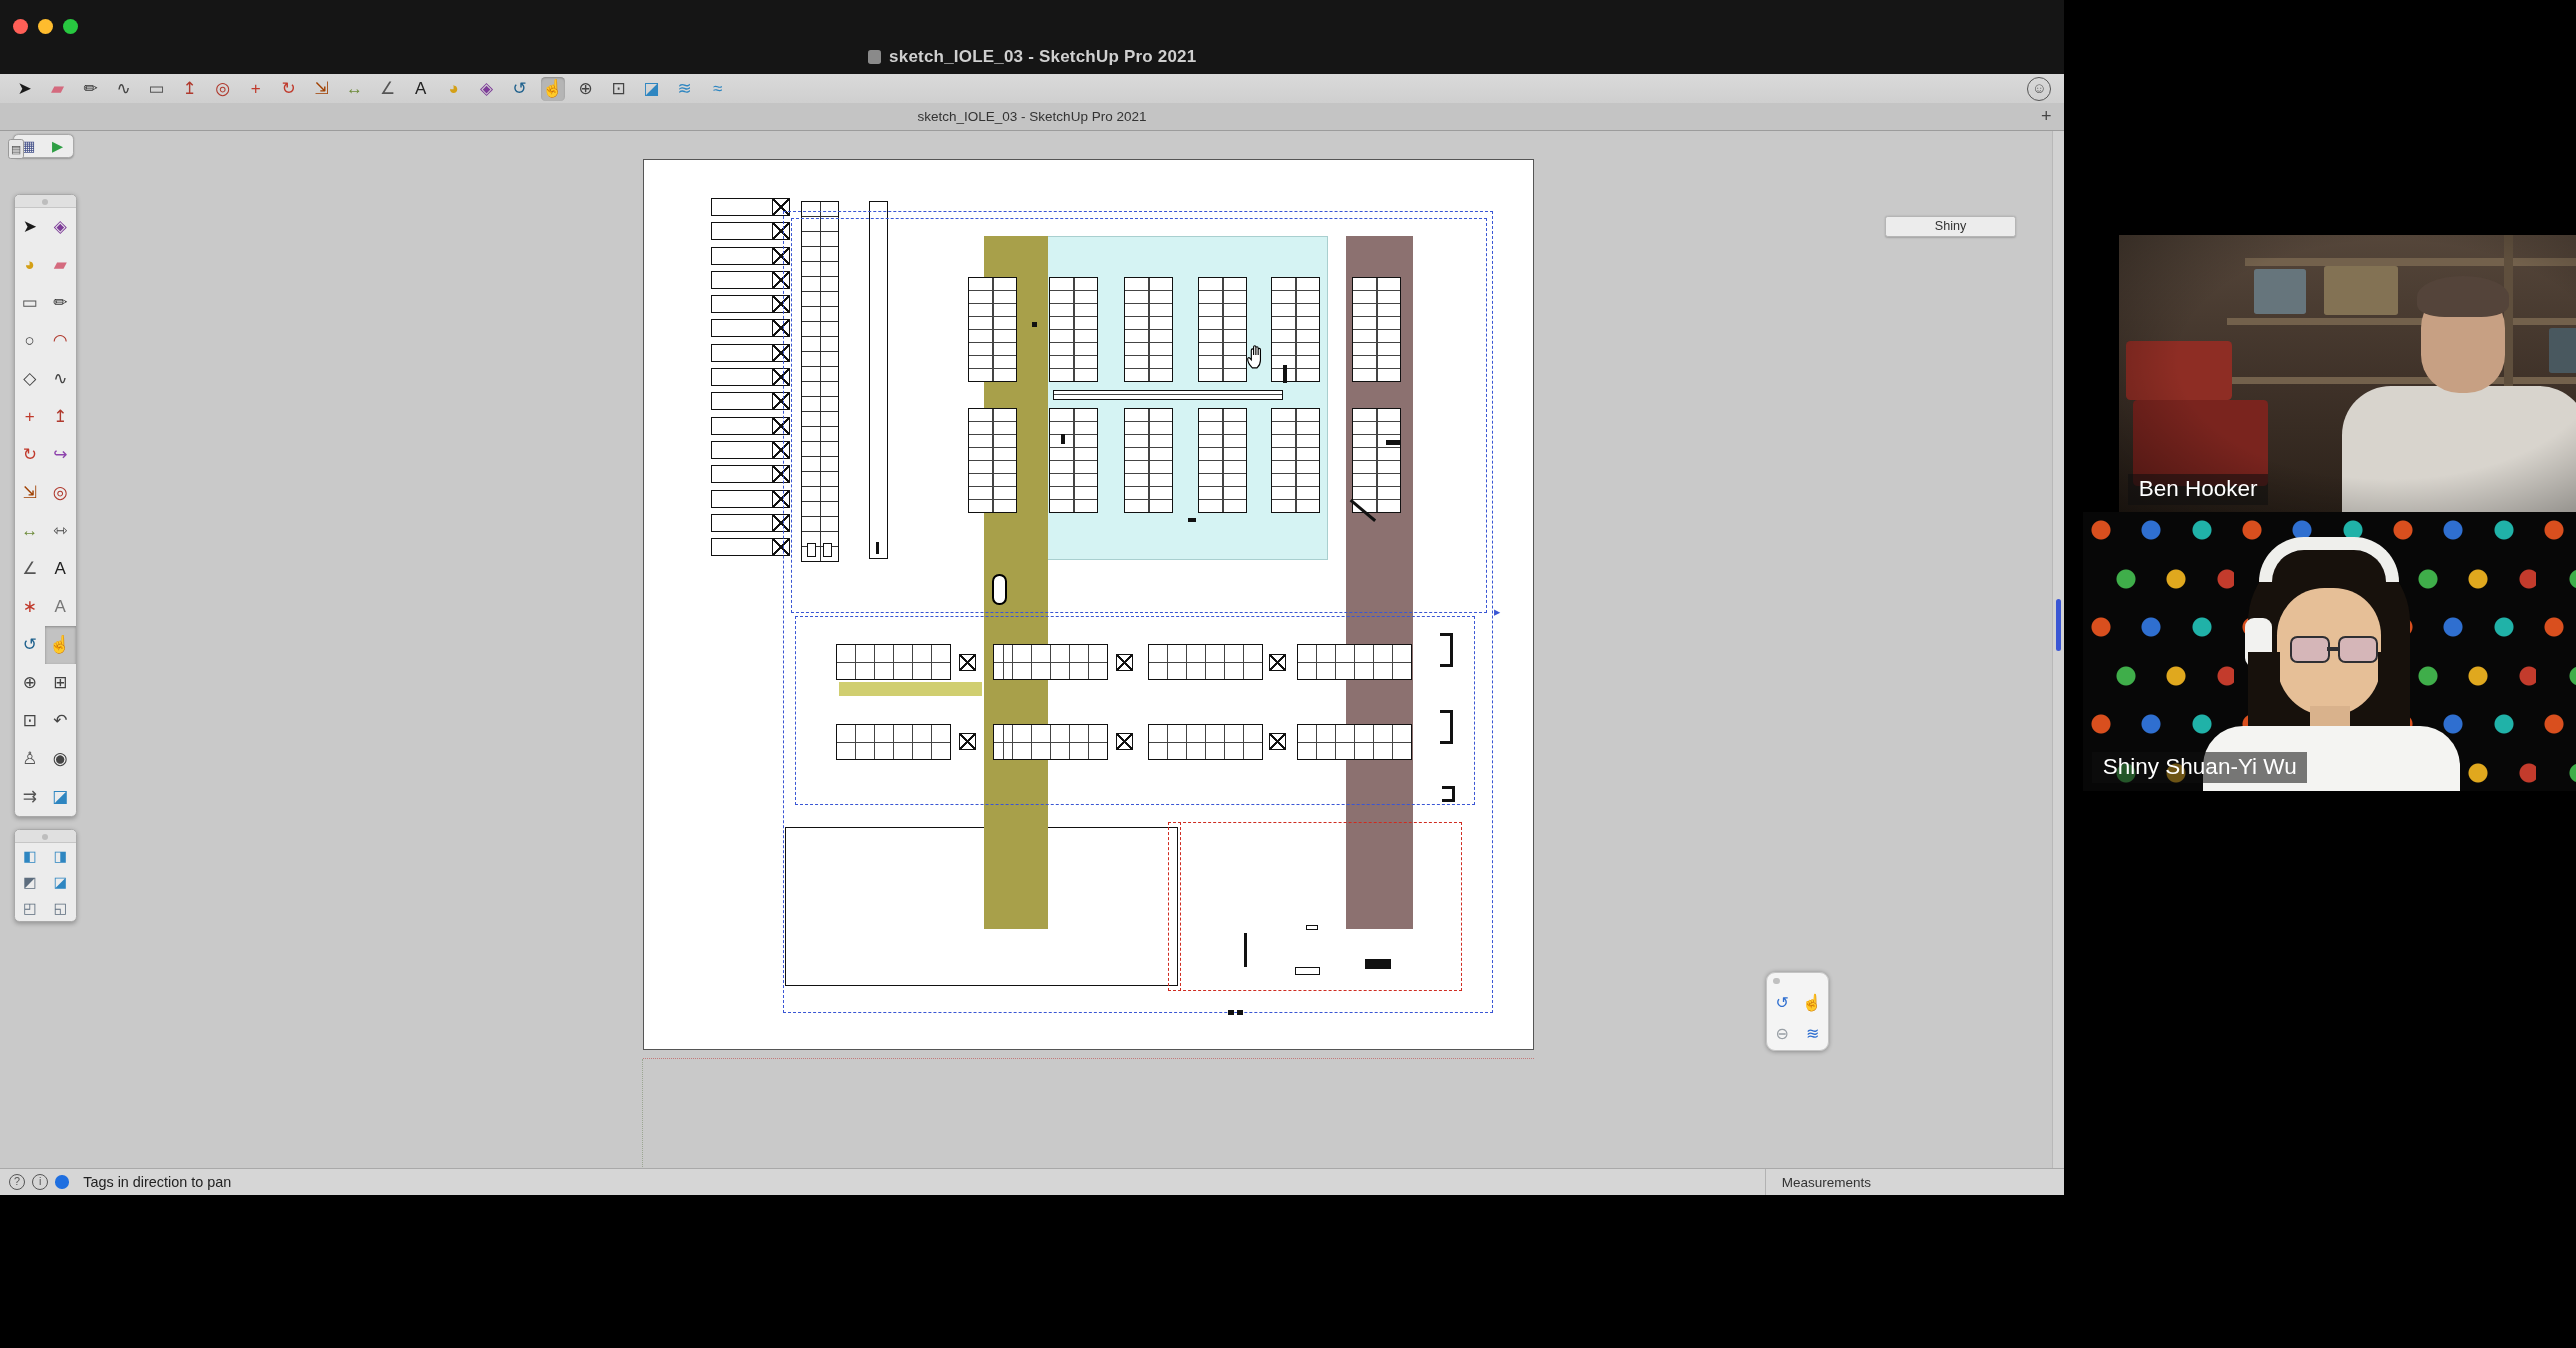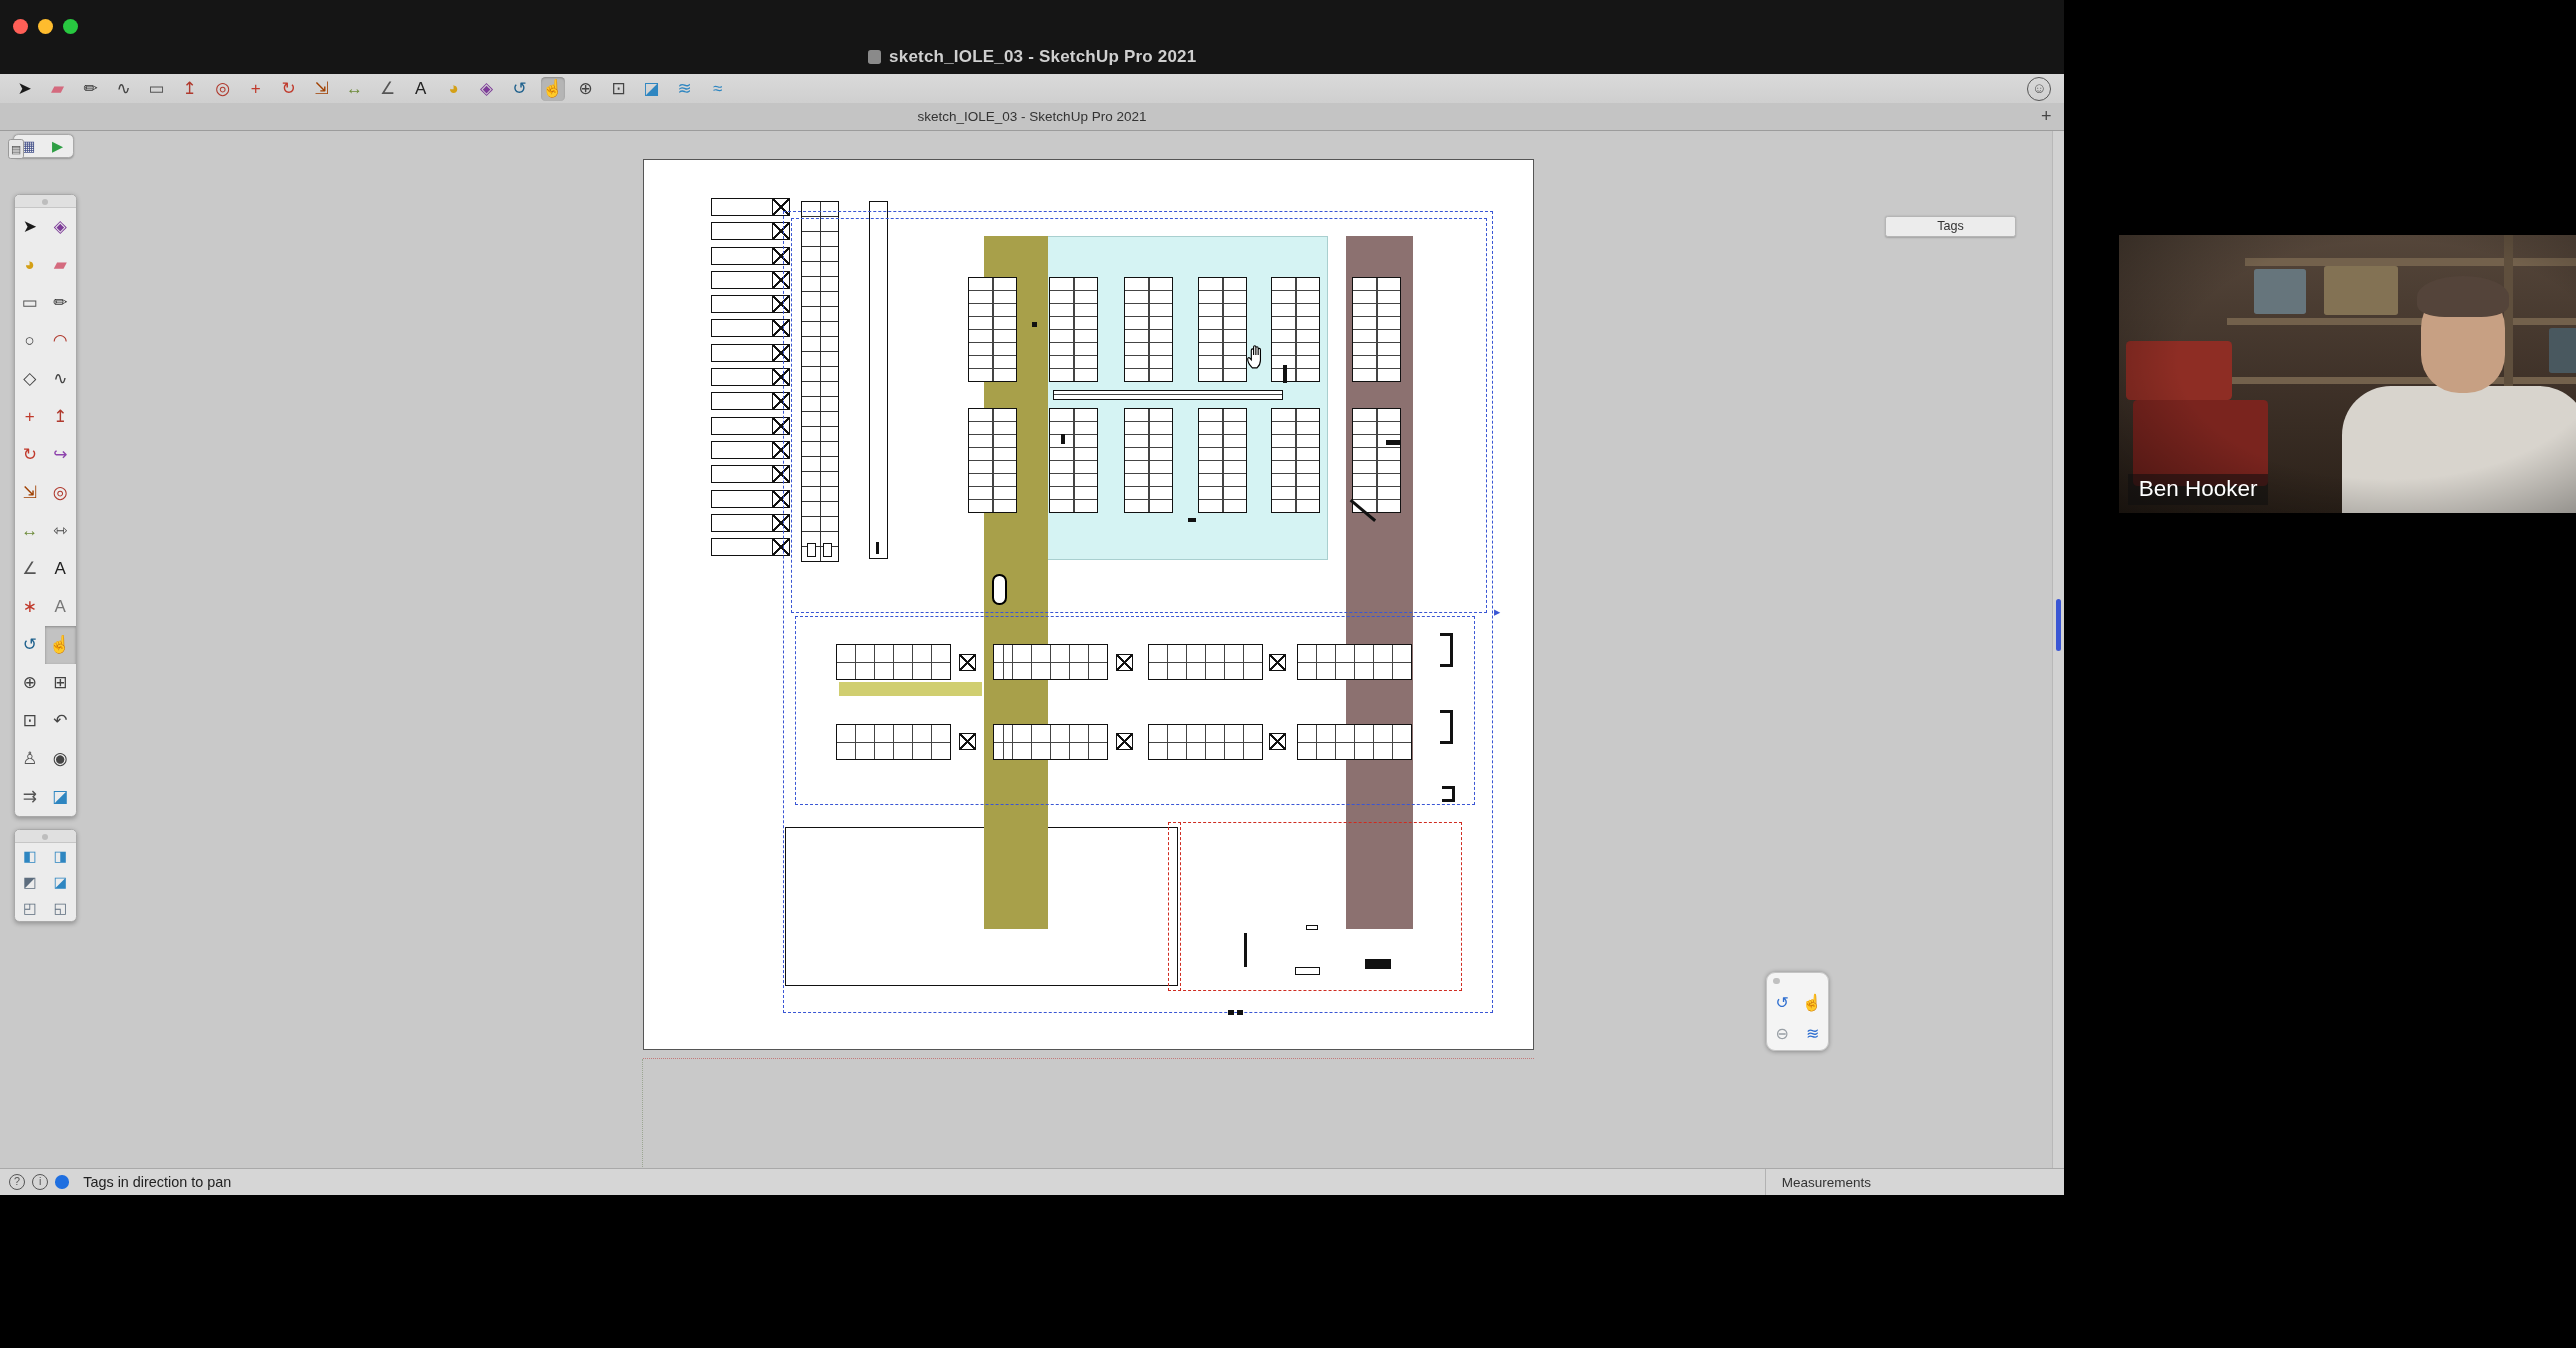--- a/index.html
+++ b/index.html
@@ -292,21 +292,21 @@
         <div class="palette-grid">
             <span class="pti" style="color: rgb(46, 134, 193);">◧</span>
             <span class="pti" style="color: rgb(46, 134, 193);">◨</span>
             <span class="pti" style="color: rgb(93, 109, 126);">◩</span>
             <span class="pti" style="color: rgb(46, 134, 193);">◪</span>
             <span class="pti" style="color: rgb(93, 109, 126);">◰</span>
             <span class="pti" style="color: rgb(93, 109, 126);">◱</span>
           </div>
       </div>
 
-      <div class="tags-tooltip">Tags</div>
+      <div class="tags-tooltip">Shiny</div>
 
       <div class="canvas">
 
         <div class="white-room"></div>
         <div class="zone-cyan"></div>
         <div class="strip-olive"></div>
         <div class="strip-mauve"></div>
         <div class="strip-yellow"></div>
 
         <div class="shelf-stack">
@@ -482,16 +482,31 @@
       <div class="b-item3"></div>
       <div class="b-red1"></div>
       <div class="b-red2"></div>
       <div class="b-body"></div>
       <div class="b-head"></div>
       <div class="b-hair"></div>
       <div class="b-vignette"></div>
       <span class="vname">Ben Hooker</span>
     </div>
 
+    <div class="vtile" style="top:512px; height:279px;">
+      <div class="s-dots"></div>
+      <div class="s-hair"></div>
+      <div class="s-face"></div>
+      <div class="s-band"></div>
+      <div class="s-cup"></div>
+      <div class="s-hair-l"></div>
+      <div class="s-hair-r"></div>
+      <div class="s-gl l"></div>
+      <div class="s-gl r"></div>
+      <div class="s-bridge"></div>
+      <div class="s-neck"></div>
+      <div class="s-shirt"></div>
+      <span class="vname">Shiny Shuan-Yi Wu</span>
+    </div>
 
   </div>
 </div>
 
 
 </body></html>

